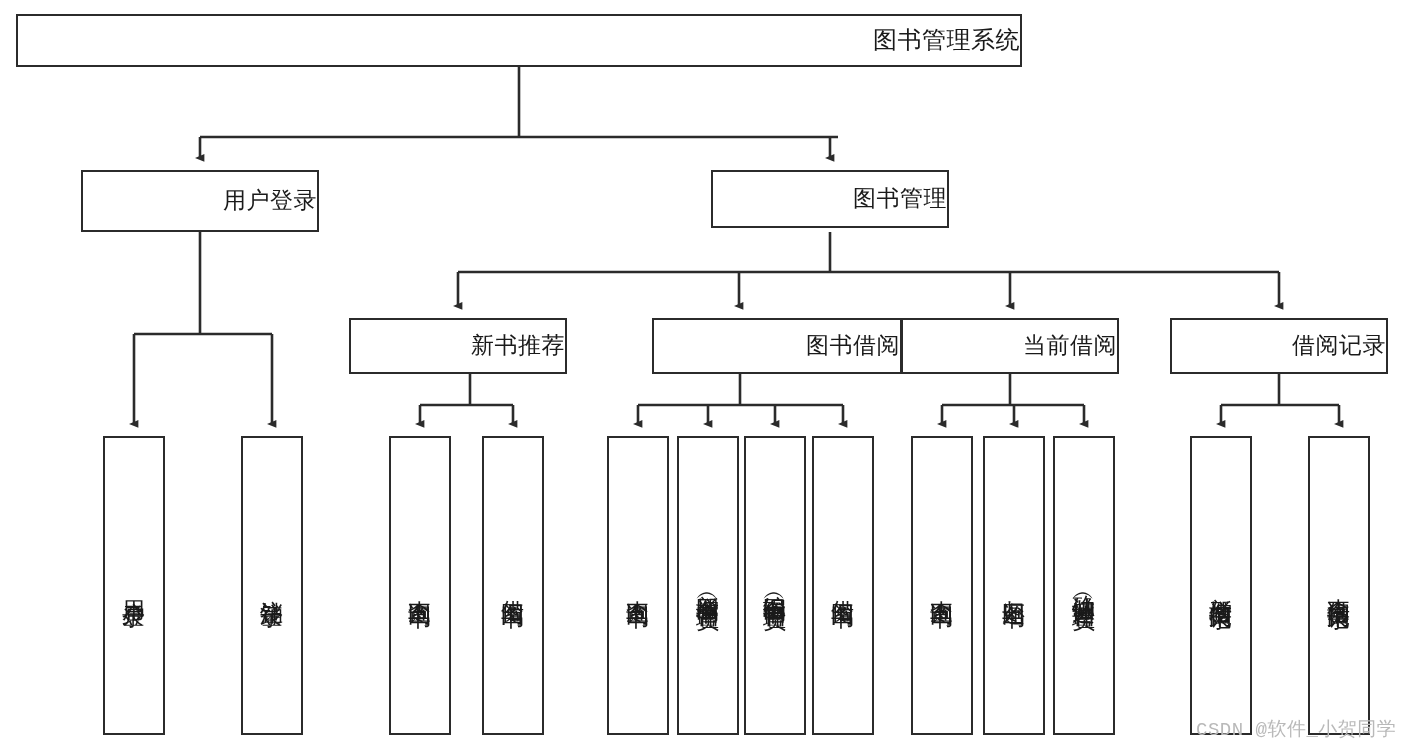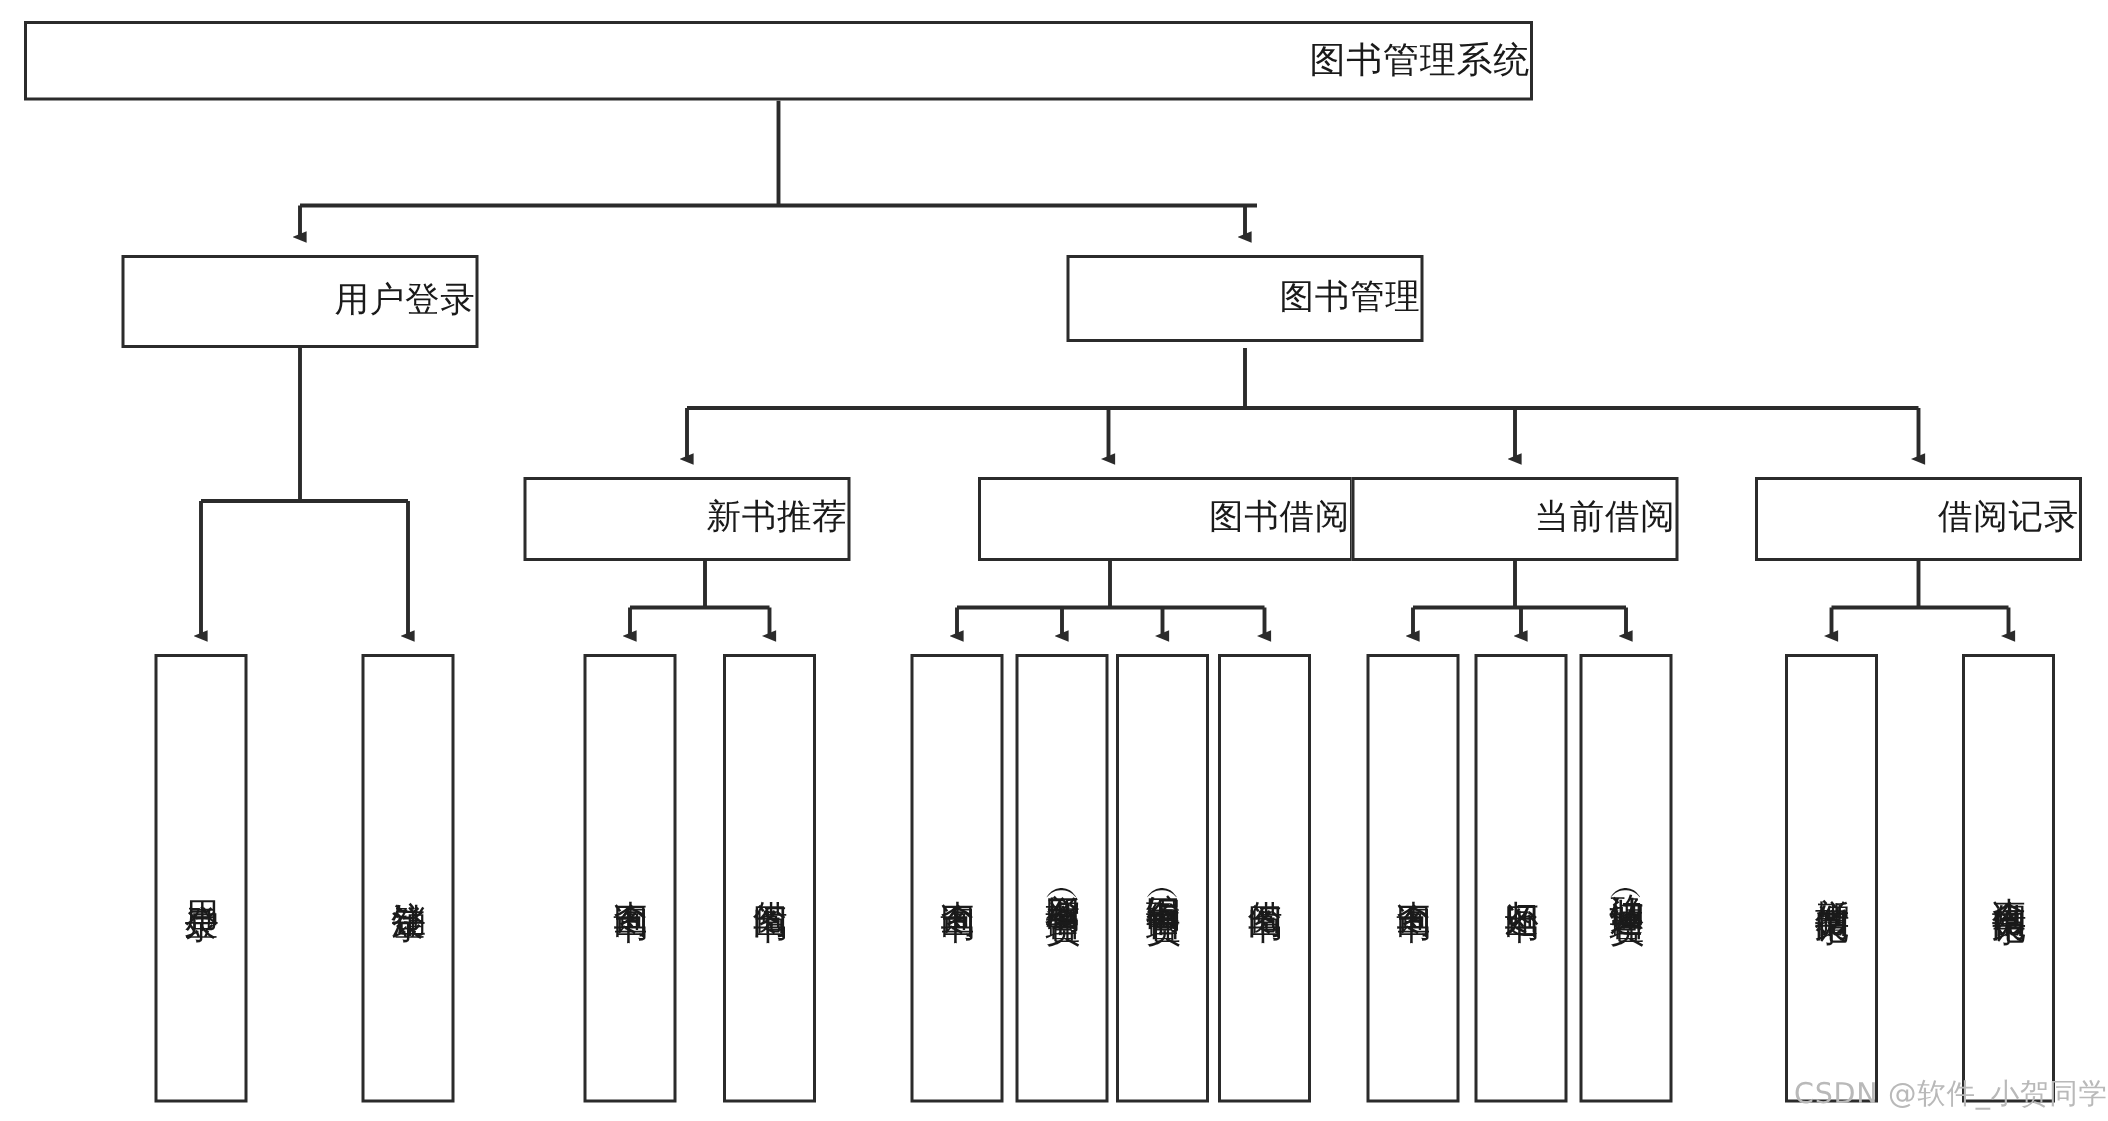--- a/index.html
+++ b/index.html
@@ -187,15 +187,15 @@
     <span class="lbl">确认归还（管理员）</span>
   </div>
 
   <div class="node vert" style="left:1190px; top:436px; width:62px; height:299px;">
     <span class="lbl">新增借阅记录</span>
   </div>
   <div class="node vert" style="left:1308px; top:436px; width:62px; height:299px;">
     <span class="lbl">查询借阅记录</span>
   </div>
 
-  <div class="watermark" style="left:1196px; top:716px;">CSDN @软件_小贺同学</div>
+  <div class="watermark" style="left:1196px; top:716px;font-family:Liberation Mono, monospace;">CSDN @软件_小贺同学</div>
 
 </div>
 
 </body></html>

